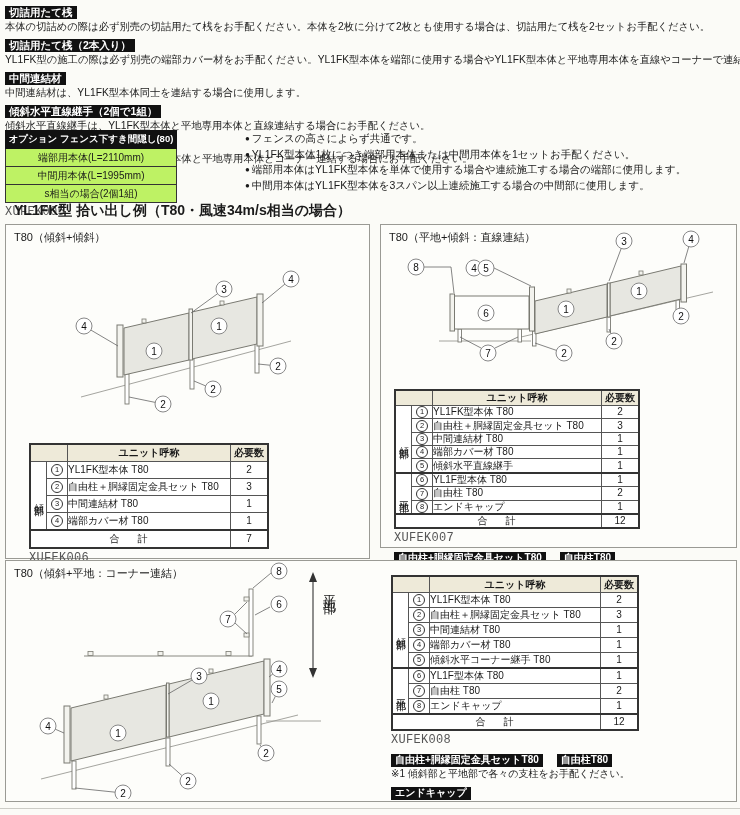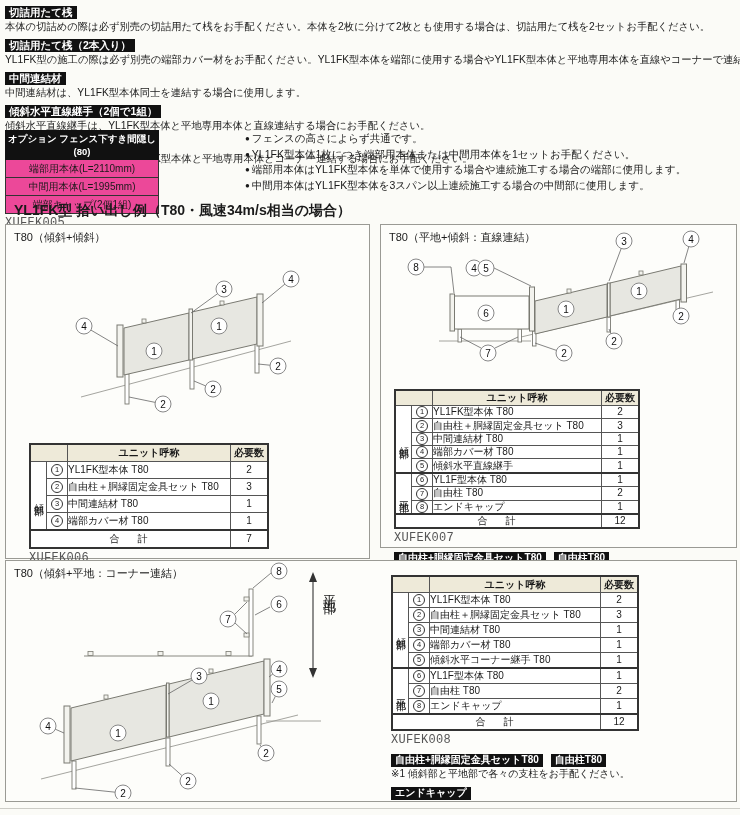--- a/index.html
+++ b/index.html
@@ -8,21 +8,21 @@
     background:#fbfbf7;color:#1a1a1a;
     font-family:"Liberation Sans","DejaVu Sans",sans-serif;
   }
   .abs{position:absolute;}
   
   .chip{display:inline-block;background:#111;color:#fff;font-weight:bold;
         font-size:10.5px;line-height:12px;padding:0 4px 1px 4px;}
   .note-pair{margin-bottom:1px;}
   .note-body{font-size:10.3px;line-height:12px;margin:1px 0 2px 0;white-space:nowrap;}
   
-  .opt-table{border-collapse:collapse;width:154px;background:#ec4899;border:1.5px solid #222;}
+  .opt-table{border-collapse:collapse;width:172px;background:#bef264;border:1.5px solid #222;}
   .opt-table th{background:#111;color:#fff;font-size:9.5px;font-weight:bold;
                 padding:2px 1px;border:1px solid #111;}
   .opt-table td{border:1px solid #333;text-align:center;font-size:10px;height:15px;}
   .code{font-size:12px;color:#555;margin-top:2px;letter-spacing:0.3px;font-family:Liberation Mono, monospace;}
   .bullets{font-size:10.5px;line-height:15.5px;}
   .bullet-dot{font-size:8px;vertical-align:1px;margin-right:2px;}
   .section-title{font-size:14px;font-weight:bold;}
   
   .box{position:absolute;border:1px solid #9a9a94;background:#fdfdfa;}
   .box-title{position:absolute;top:5px;left:8px;font-size:11px;z-index:2;}
@@ -41,21 +41,21 @@
   .no-cell{width:20px;text-align:center;}
   .name-cell{text-align:left;padding:0 3px;white-space:nowrap;}
   .qty-cell{width:36px;text-align:center;}
   .total-row td{border-top:2px solid #333;}
   .total-label{text-align:center;letter-spacing:4px;}
   .group-start td{border-top:2px solid #333;}
   .vtext{writing-mode:vertical-rl;text-orientation:upright;font-size:10px;
          letter-spacing:1px;line-height:1;display:inline-block;}
   .circ{display:inline-block;width:10px;height:10px;line-height:10px;border:1px solid #333;
         border-radius:50%;font-size:7.5px;text-align:center;vertical-align:middle;background:#fff;}
-  .chip-row .chip{margin-right:8px;font-size:10px;}
+  .chip-row .chip{margin-right:14px;font-size:10px;}
   .ref-note{font-size:10px;line-height:12px;margin-top:1px;}
   
   .panel{fill:#e7e7e1;stroke:#7a7a72;stroke-width:1;}
   .flatpanel{fill:#fefefc;stroke:#7a7a72;stroke-width:1;}
   .cap{fill:#f3f3ee;stroke:#7a7a72;stroke-width:1;}
   .post{fill:#fff;stroke:#7a7a72;stroke-width:0.9;}
   .tab{fill:#f3f3ee;stroke:#7a7a72;stroke-width:0.8;}
   .gnd{stroke:#9a9a94;stroke-width:0.9;fill:none;}
   .pln{stroke:#888880;stroke-width:1;fill:none;}
   .ldr{stroke:#666;stroke-width:0.8;fill:none;}
@@ -96,21 +96,21 @@
         <tr>
       <th>オプション フェンス下すき間隠し(80)</th>
     </tr>
     <tr>
           <td>端部用本体(L=2110mm)</td>
         </tr>
     <tr>
           <td>中間用本体(L=1995mm)</td>
         </tr>
     <tr>
-          <td>端部キャップ(2個1組)</td>
+          <td>s相当の場合(2個1組)</td>
         </tr>
   </tbody>
     </table>
   <div class="code">XUFEK005</div>
 </div>
 <div class="abs bullets" style="left:245px;top:131px;width:490px;">
   <div><span class="bullet-dot">●</span><span>フェンスの高さによらず共通です。</span></div>
   <div><span class="bullet-dot">●</span><span>YL1FK型本体1枚につき端部用本体または中間用本体を1セットお手配ください。</span></div>
   <div><span class="bullet-dot">●</span><span>端部用本体はYL1FK型本体を単体で使用する場合や連続施工する場合の端部に使用します。</span></div>
   <div><span class="bullet-dot">●</span><span>中間用本体はYL1FK型本体を3スパン以上連続施工する場合の中間部に使用します。</span></div>

